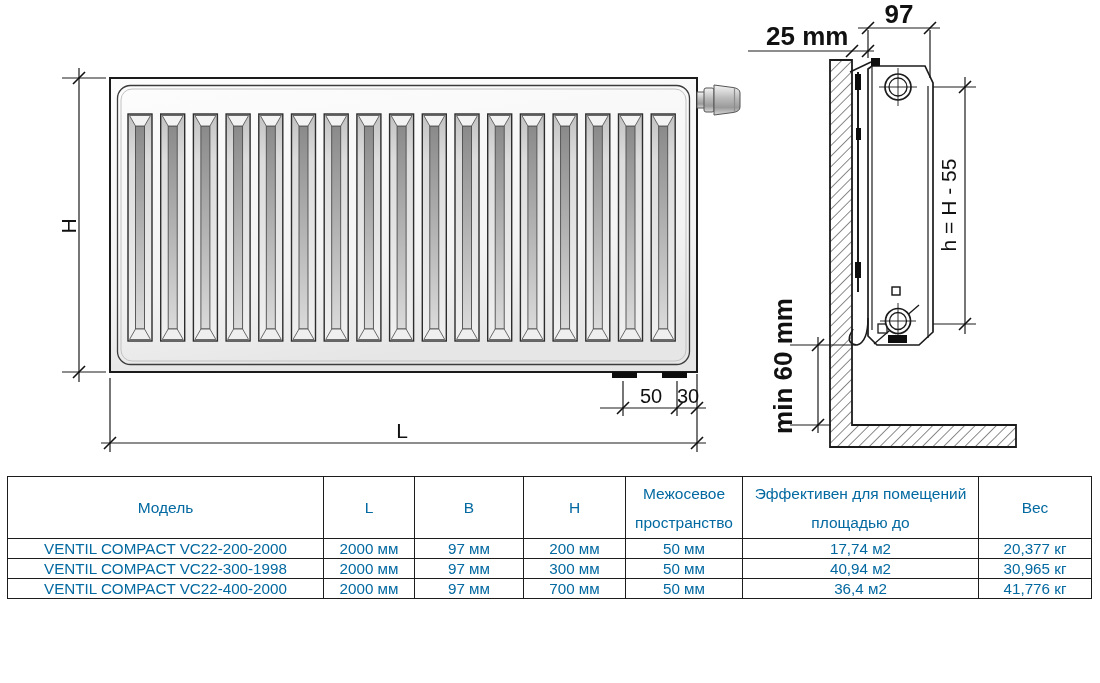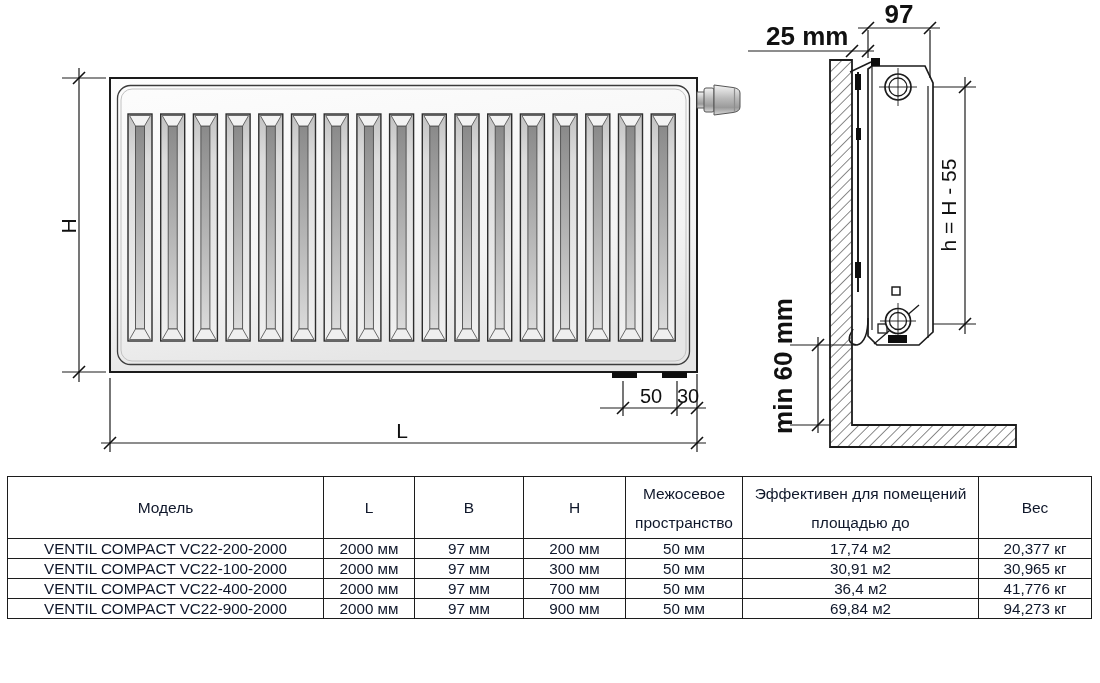--- a/index.html
+++ b/index.html
@@ -6,21 +6,21 @@
   html,body { background:#fff; }
   body { font-family:"Liberation Sans",sans-serif; }
   .page { position:relative; width:1100px; height:683px; background:#ffffff; overflow:hidden; }
   svg.drawing { position:absolute; left:0; top:0; }
 
   
   table.spec {
     position:absolute; left:7px; top:476px; width:1084px;
     border-collapse:collapse; table-layout:fixed;
     font-family:"Liberation Sans",sans-serif;
-    font-size:15px; color:#0f172a;
+    font-size:15px; color:#0369a1;
   }
   table.spec th, table.spec td {
     border:1.6px solid #1c1c1c;
     text-align:center; vertical-align:middle;
     padding:0 2px; overflow:hidden;
   }
   table.spec th {
     font-weight:400; font-size:15.5px;
     height:62px; line-height:29px; white-space:normal;
   }
@@ -248,42 +248,33 @@
     <tr>
       <td>VENTIL COMPACT VC22-200-2000</td>
       <td>2000 мм</td>
       <td>97 мм</td>
       <td>200 мм</td>
       <td>50 мм</td>
       <td>17,74 м2</td>
       <td>20,377 кг</td>
     </tr>
     <tr>
-      <td>VENTIL COMPACT VC22-100-2000</td>
+      <td>VENTIL COMPACT VC22-300-1998</td>
       <td>2000 мм</td>
       <td>97 мм</td>
       <td>300 мм</td>
       <td>50 мм</td>
-      <td>30,91 м2</td>
+      <td>40,94 м2</td>
       <td>30,965 кг</td>
     </tr>
     <tr>
       <td>VENTIL COMPACT VC22-400-2000</td>
       <td>2000 мм</td>
       <td>97 мм</td>
       <td>700 мм</td>
       <td>50 мм</td>
       <td>36,4 м2</td>
       <td>41,776 кг</td>
     </tr>
-    <tr>
-      <td>VENTIL COMPACT VC22-900-2000</td>
-      <td>2000 мм</td>
-      <td>97 мм</td>
-      <td>900 мм</td>
-      <td>50 мм</td>
-      <td>69,84 м2</td>
-      <td>94,273 кг</td>
-    </tr>
   </tbody>
 </table>
 
 </div>
 
 </body></html>

